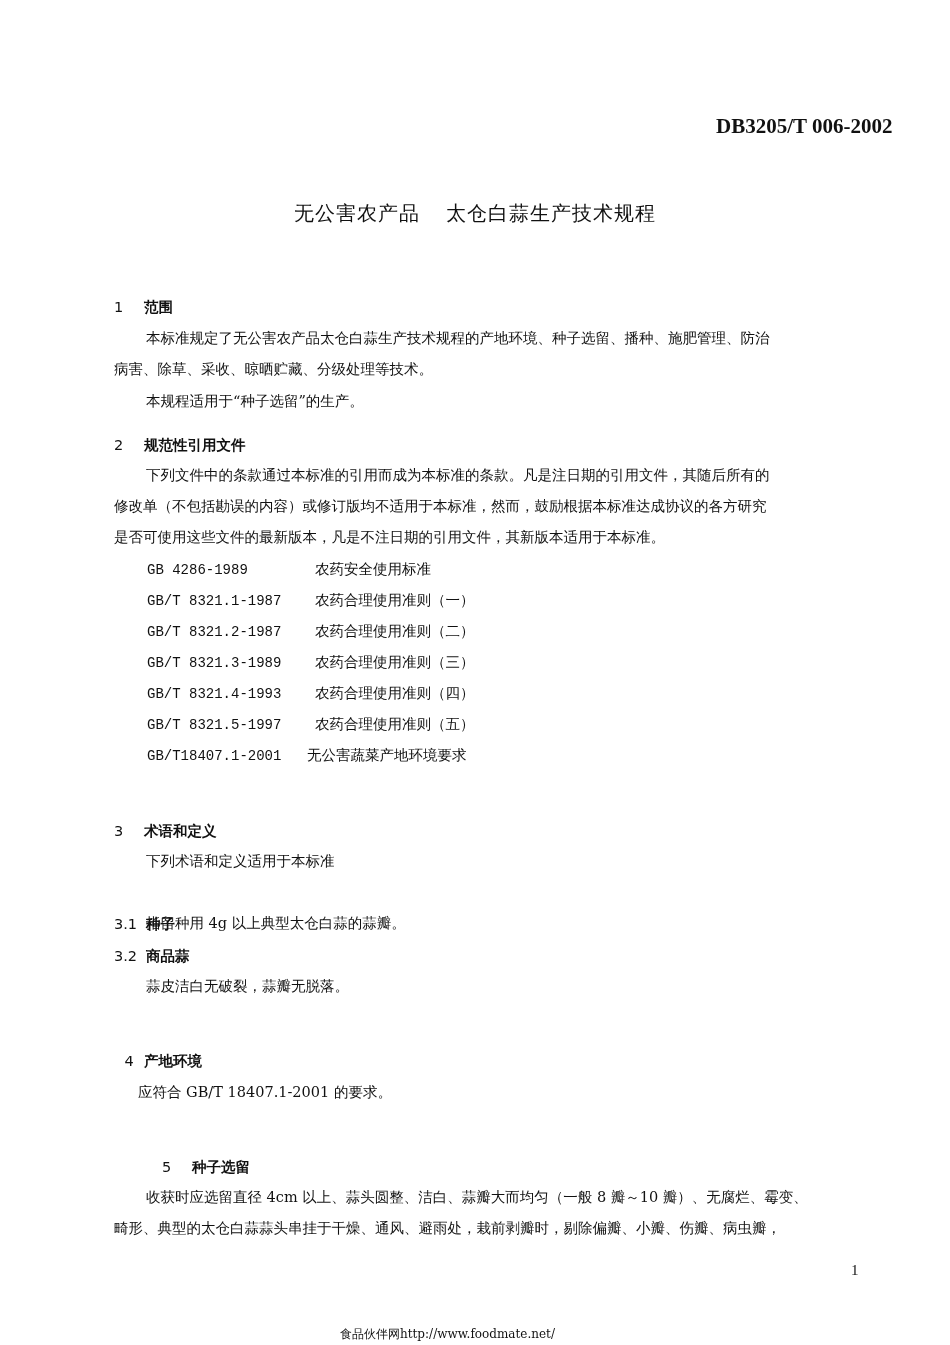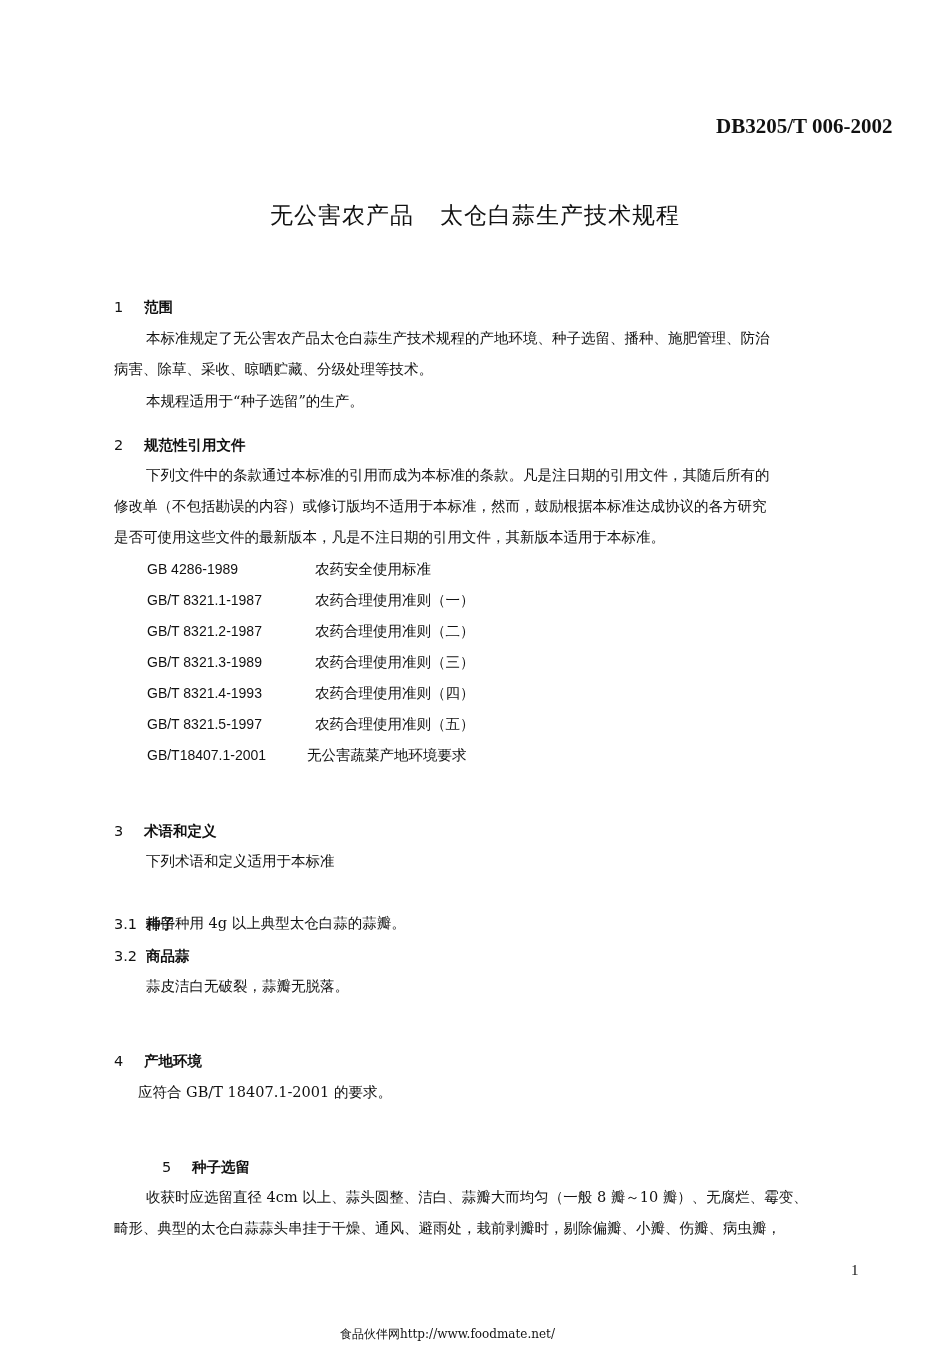--- a/index.html
+++ b/index.html
@@ -1,26 +1,26 @@
 <!DOCTYPE html>
 <html><head>
 <meta charset="utf-8">
 <style>
   html, body { margin: 0; padding: 0; background: #ffffff; }
   body { width: 950px; height: 1345px; position: relative; overflow: hidden; color: #111; font-family: "DejaVu Serif", "Liberation Serif", serif; }
   .abs { position: absolute; white-space: nowrap; }
   .docno { left: 716px; top: 114px; font-family: "Liberation Serif", serif; font-size: 21px; font-weight: bold; }
-  .title { left: 0; width: 950px; text-align: center; top: 200px; font-family: "DejaVu Sans", sans-serif; font-size: 23px; letter-spacing: 1px; }
+  .title { left: 0; width: 950px; text-align: center; top: 200px; font-family: "DejaVu Sans", sans-serif; font-size: 20px; letter-spacing: 1px; }
   .title .gap { display: inline-block; width: 26px; }
   .h { font-family: "DejaVu Sans", sans-serif; font-size: 14.5px; font-weight: bold; }
   .h .num { display: inline-block; min-width: 30px; font-weight: normal; }
   .h .num2 { display: inline-block; min-width: 32px; font-weight: normal; }
   .p { font-size: 14.5px; line-height: 31px; }
   .ref { left: 147px; font-size: 14.5px; }
-  .ref .code { display: inline-block; width: 168px; font-family: Liberation Sans, sans-serif; font-size: 14px; }
+  .ref .code { display: inline-block; width: 168px; font-family: Liberation Mono, monospace; font-size: 14px; }
   .ref .code.wide { width: 160px; }
   .pageno { left: 851px; top: 1262px; font-family: "Liberation Serif", serif; font-size: 15px; }
   .footer { left: 340px; top: 1326px; font-family: "DejaVu Serif", serif; font-size: 12px; }
 </style>
 </head>
 <body>
 
 <div class="abs docno">DB3205/T  006-2002</div>
 
 <div class="abs title">
@@ -71,21 +71,21 @@
 <div class="abs h" style="left:114px; top:884px;margin-top:31px;">
   <span class="num2">3.1</span><span>种子</span>
 </div>
 <div class="abs p" style="left:146px; top:908px;">指留种用 4g 以上典型太仓白蒜的蒜瓣。</div>
 
 <div class="abs h" style="left:114px; top:947px;">
   <span class="num2">3.2</span><span>商品蒜</span>
 </div>
 <div class="abs p" style="left:146px; top:971px;">蒜皮洁白无破裂，蒜瓣无脱落。</div>
 
-<div class="abs h" style="left:114px; top:1052px;">
+<div class="abs h" style="left:114px; top:1052px;text-align:center;">
   <span class="num">4</span><span>产地环境</span>
 </div>
 <div class="abs p" style="left:138px; top:1077px;">应符合 GB/T 18407.1-2001 的要求。</div>
 
 <div class="abs h" style="left:114px; top:1158px;margin-left:48px;">
   <span class="num">5</span><span>种子选留</span>
 </div>
 <div class="abs p" style="left:146px; top:1182px;">收获时应选留直径 4cm 以上、蒜头圆整、洁白、蒜瓣大而均匀（一般 8 瓣～10 瓣）、无腐烂、霉变、</div>
 <div class="abs p" style="left:114px; top:1213px;">畸形、典型的太仓白蒜蒜头串挂于干燥、通风、避雨处，栽前剥瓣时，剔除偏瓣、小瓣、伤瓣、病虫瓣，</div>
 

